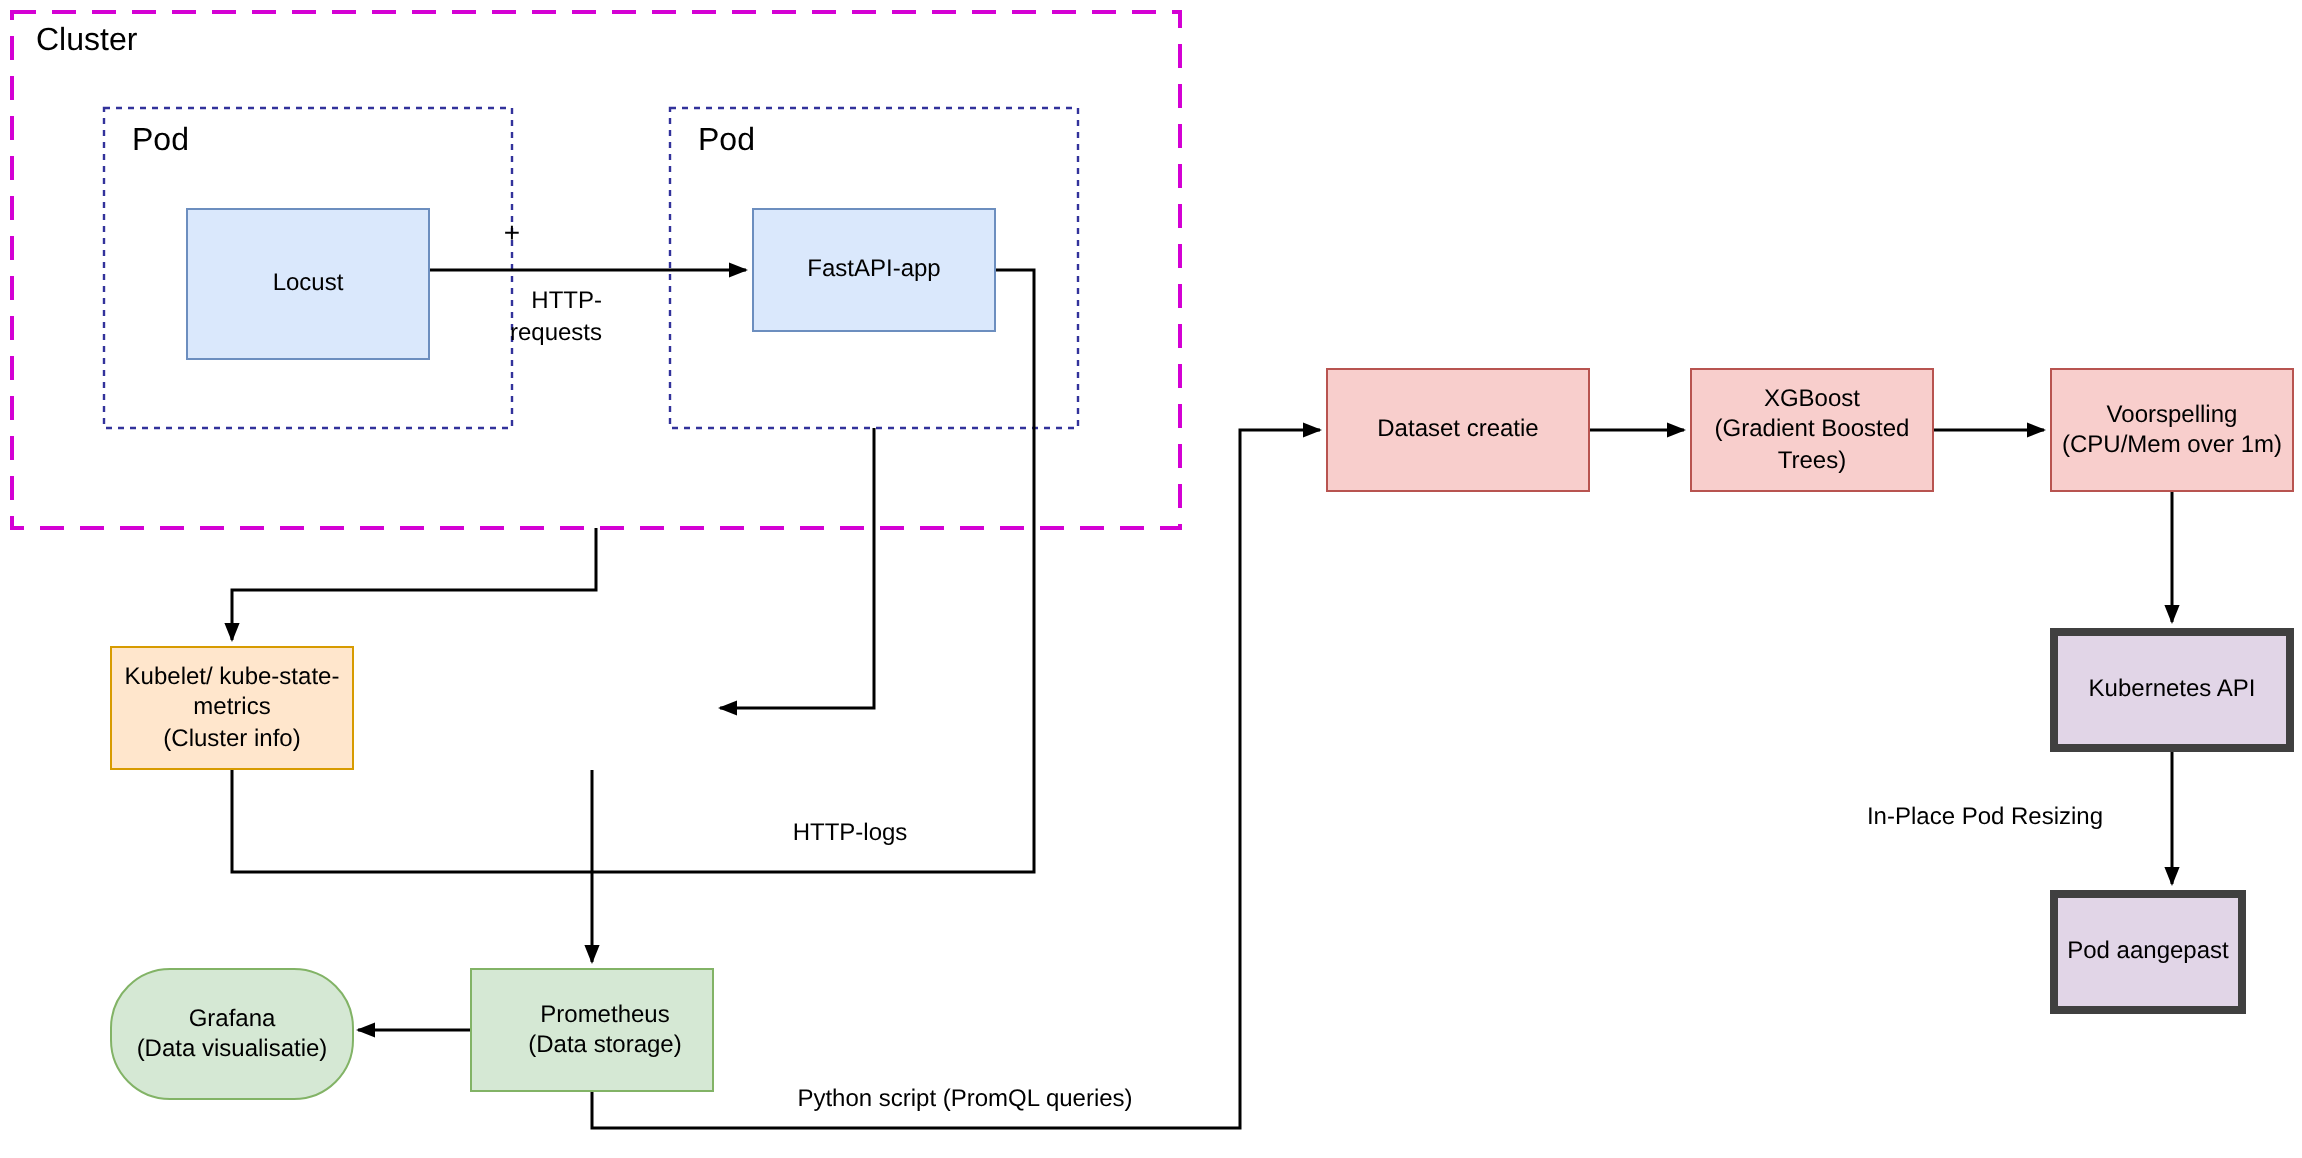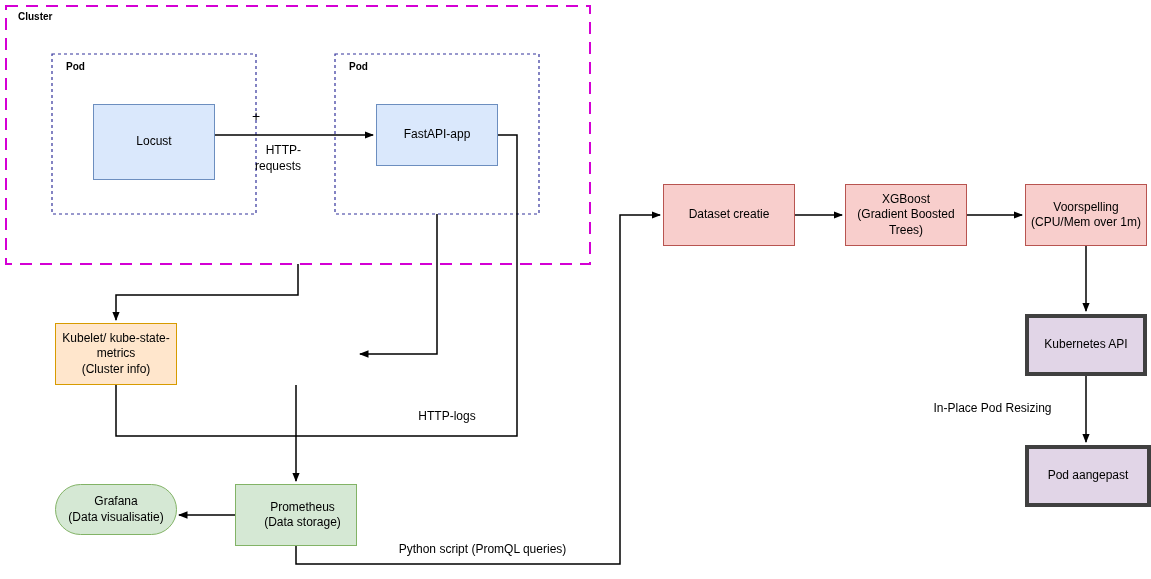--- a/index.html
+++ b/index.html
@@ -12,39 +12,39 @@
     position:absolute; display:flex; align-items:center; justify-content:center;
     text-align:center; white-space:pre; font-size:12px; line-height:1.27;
     box-sizing:border-box;
   }
   .blue   { background:#dae8fc; border:1px solid #6c8ebf; }
   .orange { background:#ffe6cc; border:1px solid #d79b00; }
   .green  { background:#d5e8d4; border:1px solid #82b366; }
   .red    { background:#f8cecc; border:1px solid #b85450; }
   .purple { background:#e1d5e7; border:4px solid #404040; }
   .ctr-label {
-    position:absolute; font-size:10px; line-height:1.2; white-space:pre;font-weight:bold;
+    position:absolute; font-size:16px; line-height:1.2; white-space:pre;
   }
   .elabel {
     position:absolute; font-size:12px; line-height:1.3; white-space:pre;
     text-align:center;
   }
   .plus { font-size:14px; }
   
   .n-locust       { left:93px;   top:104px; width:122px; height:76px; }
   .n-fastapi      { left:376px;  top:104px; width:122px; height:62px; }
   .n-kubelet      { left:55px;   top:323px; width:122px; height:62px;text-align:center; }
   .n-cadvisor     { left:235px;  top:323px; width:122px; height:62px; }
-  .n-grafana      { left:55px;   top:484px; width:122px; height:51px;border-radius:30px; }
+  .n-grafana      { left:55px;   top:484px; width:122px; height:66px;border-radius:30px; }
   .n-prometheus   { left:235px;  top:484px; width:122px; height:62px;padding-left:13px; }
   .n-dataset      { left:663px;  top:184px; width:132px; height:62px; }
   .n-xgboost      { left:845px;  top:184px; width:122px; height:62px; }
   .n-voorspelling { left:1025px; top:184px; width:122px; height:62px; }
   .n-k8sapi       { left:1025px; top:314px; width:122px; height:62px; }
-  .n-podaangepast { left:1025px; top:445px; width:126px; height:62px; }
+  .n-podaangepast { left:1025px; top:445px; width:98px; height:62px; }
 </style>
 </head>
 <body>
 
 <div class="canvas">
 
   <svg class="overlay" width="1151" height="579" viewBox="0 0 1151 579">
     <defs>
       <marker id="arw" viewBox="0 0 10 10" refX="8.5" refY="5" markerWidth="10" markerHeight="10" orient="auto" markerUnits="userSpaceOnUse">
         <path d="M0,1.2 L9.5,5 L0,8.8 Z" fill="#000000"></path>
@@ -86,17 +86,17 @@
 (Gradient Boosted
 Trees)</div>
   <div class="node red n-voorspelling">Voorspelling
 (CPU/Mem over 1m)</div>
   <div class="node purple n-k8sapi">Kubernetes API</div>
   <div class="node purple n-podaangepast">Pod aangepast</div>
 
   <div class="elabel plus" style="left:240px; top:107px; width:32px;">+</div>
   <div class="elabel" style="left:211px; top:143px; width:90px;text-align:right;">HTTP-
 requests</div>
-  <div class="elabel" style="left:397px; top:409px; width:100px;">HTTP-logs</div>
+  <div class="elabel" style="left:375px; top:409px; width:100px;">HTTP-logs</div>
   <div class="elabel" style="left:380px; top:542px; width:205px;">Python script (PromQL queries)</div>
   <div class="elabel" style="left:920px; top:401px; width:145px;">In-Place Pod Resizing</div>
 
 </div>
 
 </body></html>

